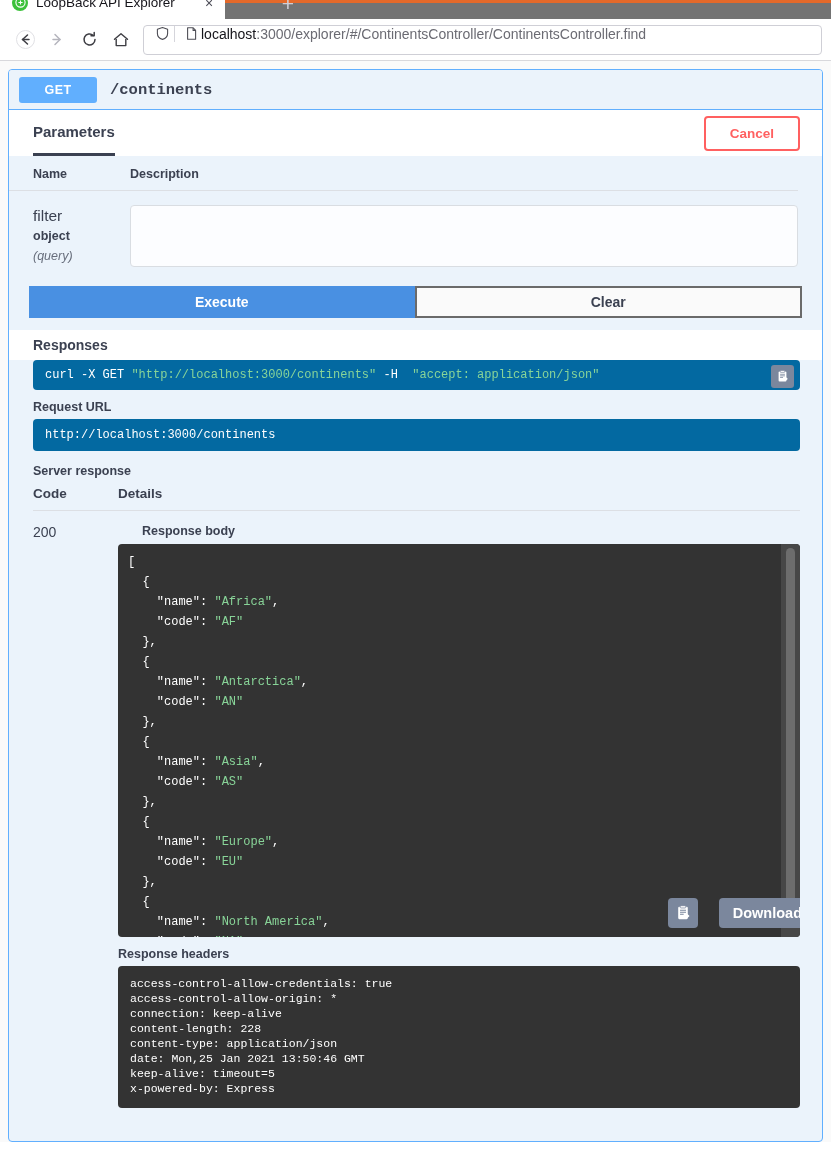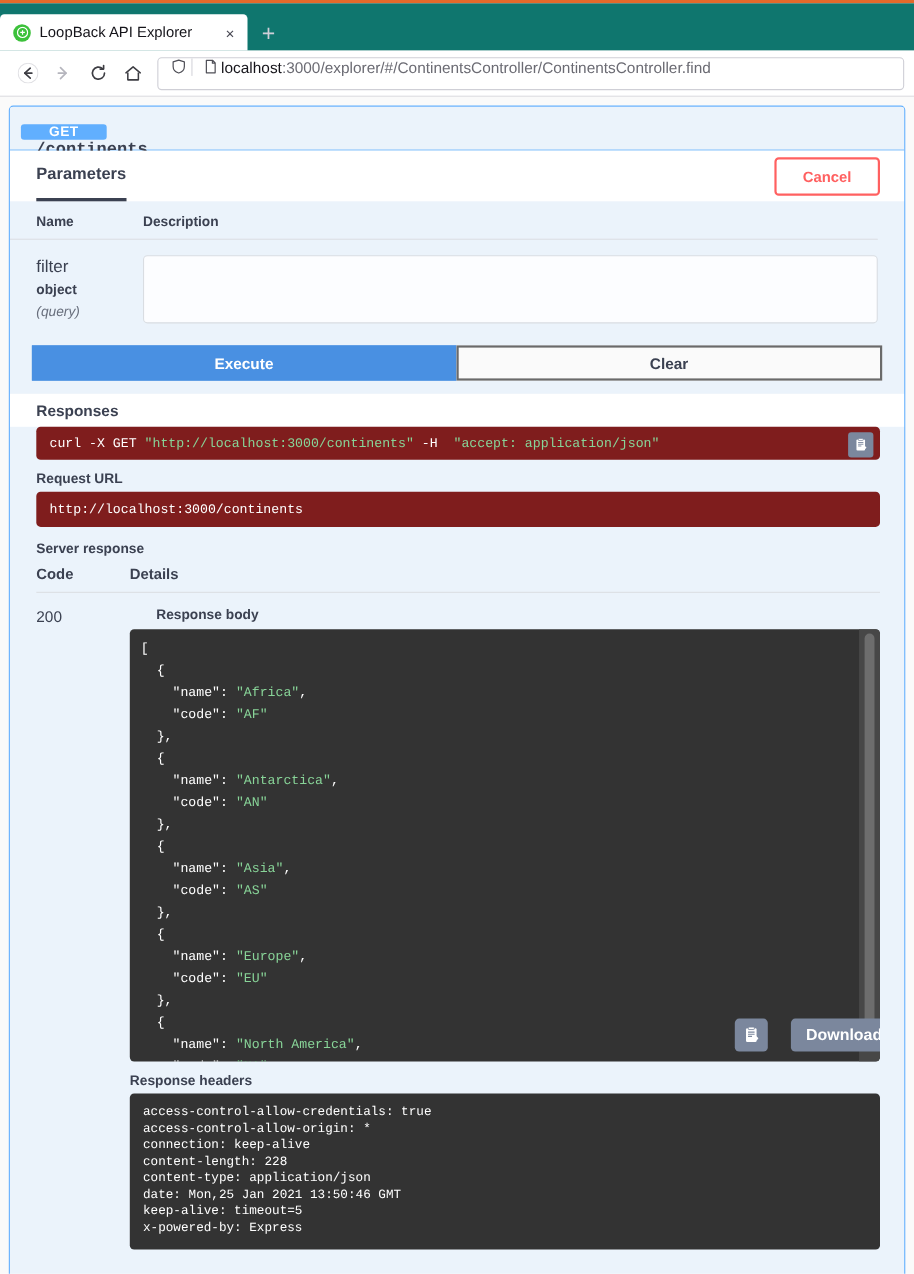--- a/index.html
+++ b/index.html
@@ -7,22 +7,22 @@
     width: 831px; height: 1158px;
     background: #ffffff;
     font-family: "Liberation Sans", sans-serif;
     overflow: hidden;
   }
 
   
   #browser-chrome { width: 831px; }
   .chrome-topline { height: 3px; background: #e4692a; }
   .tabstrip {
-    height: 43px; background: #0f766e;
-    display: flex; align-items: flex-end;
+    height: 16px; background: #737373;
+    display: flex; align-items: flex-end; gap: 44px;
   }
   .tab {
     height: 33px; width: 225px;
     background: #ffffff;
     display: flex; align-items: center;
     padding: 0 6px 0 12px;
     border-top-left-radius: 4px; border-top-right-radius: 4px;
     position: relative;
   }
   .tab-favicon {
@@ -90,23 +90,22 @@
     border: 1px solid #61affe;
     border-radius: 4px;
     background: #ebf3fb;
     height: 100%;
     overflow: hidden;
   }
   .opblock-summary {
     height: 40px;
     background: #ebf3fb;
     border-bottom: 1px solid #61affe;
-    display: flex; 
-    padding: 16px 10px;
-    flex-direction: column;
+    display: flex; align-items: center;
+    padding: 4px 10px;
   }
   .method-badge {
     background: #61affe;
     color: #ffffff;
     font-size: 12.5px; font-weight: bold;
     letter-spacing: .4px;
     border-radius: 3px;
     width: 78px; height: 26px;
     display: flex; align-items: center; justify-content: center;
     font-family: "Liberation Sans", sans-serif;
@@ -194,21 +193,21 @@
     padding: 0 24px;
     font-size: 14px; font-weight: bold; color: #3b4151;
   }
 
   .resp-section { padding: 0 22px 0 24px; }
   .sub-label {
     font-size: 12.5px; font-weight: bold; color: #3b4151;
     margin: 10px 0 5px 0;
   }
   .code-box {
-    background: #7f1d1d;
+    background: #0369a1;
     border-radius: 4px;
     position: relative;
     padding: 10px 12px;
     font-family: "Liberation Mono", monospace;
     font-size: 12px;
     color: #ffffff;
     white-space: pre;
     overflow: hidden;
   }
   .code-box.curl { padding: 9px 12px; height: 30px; line-height: 12px; }

